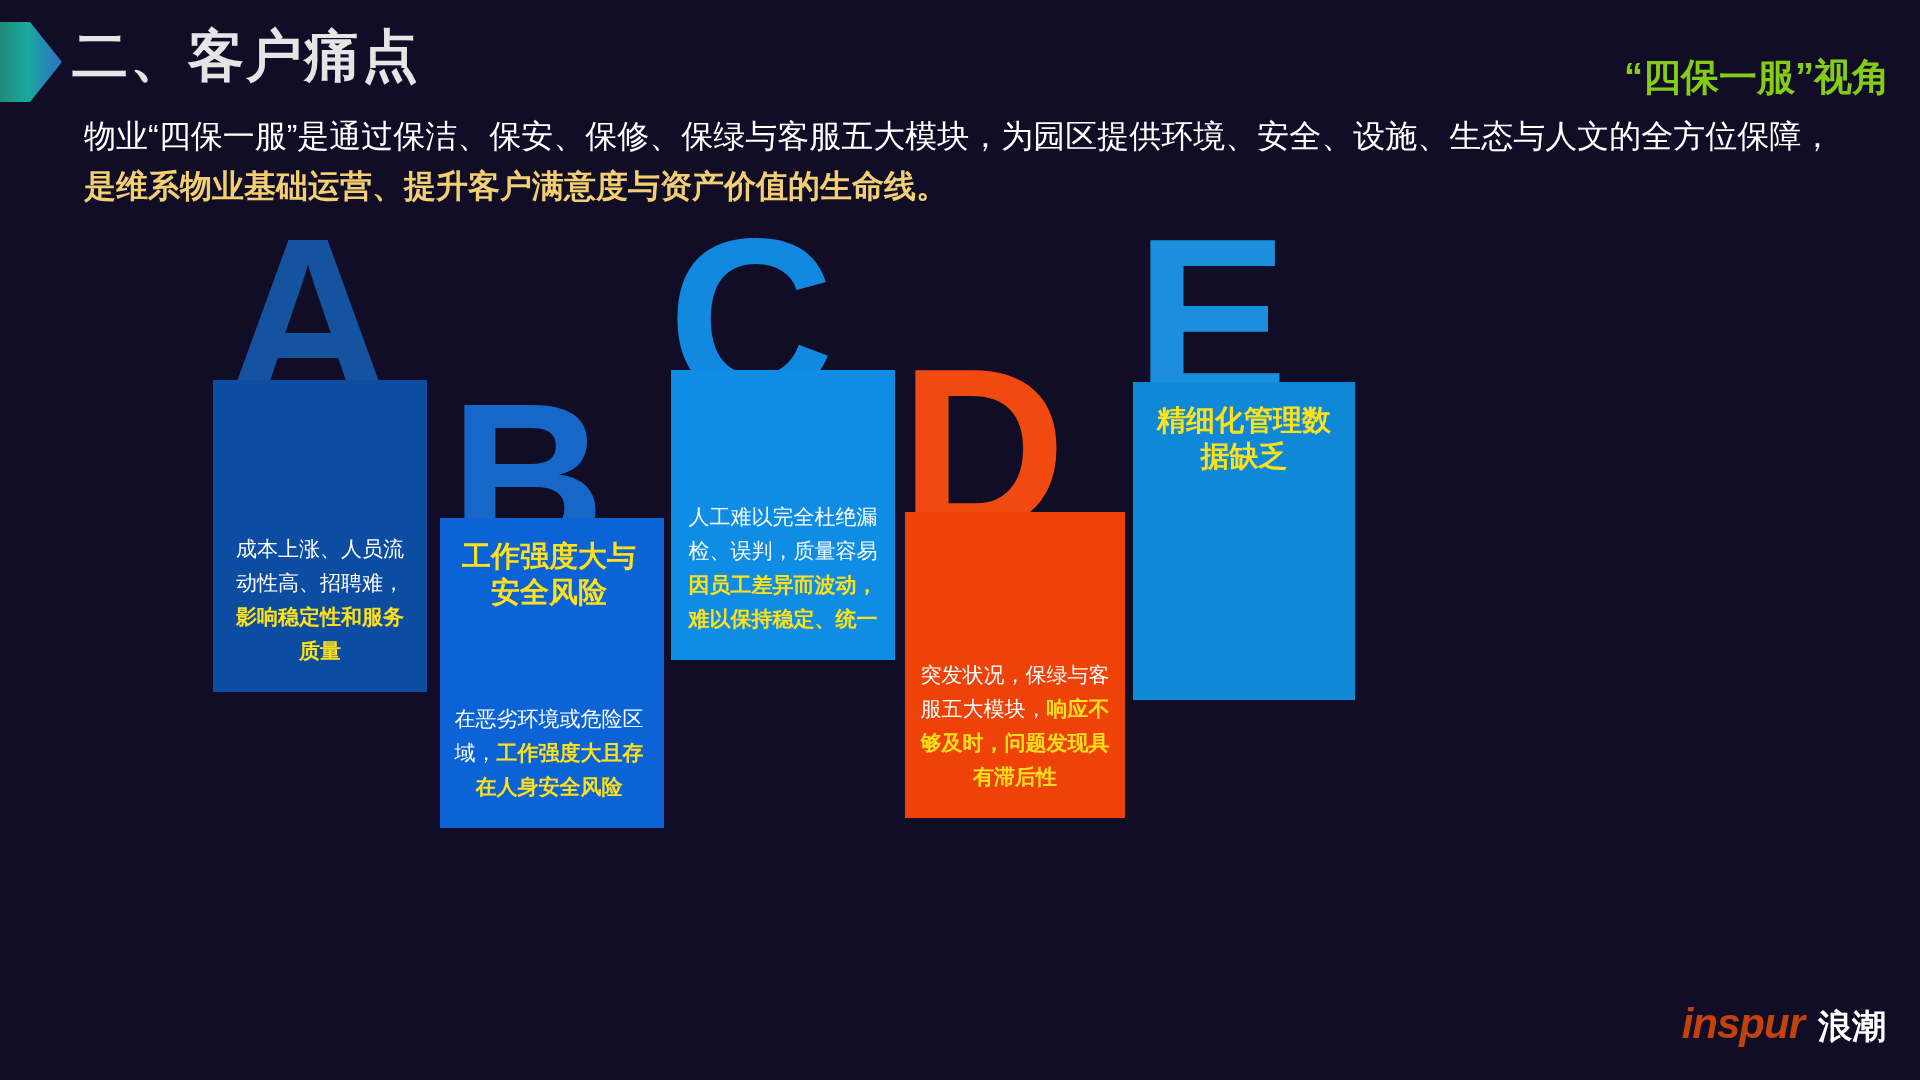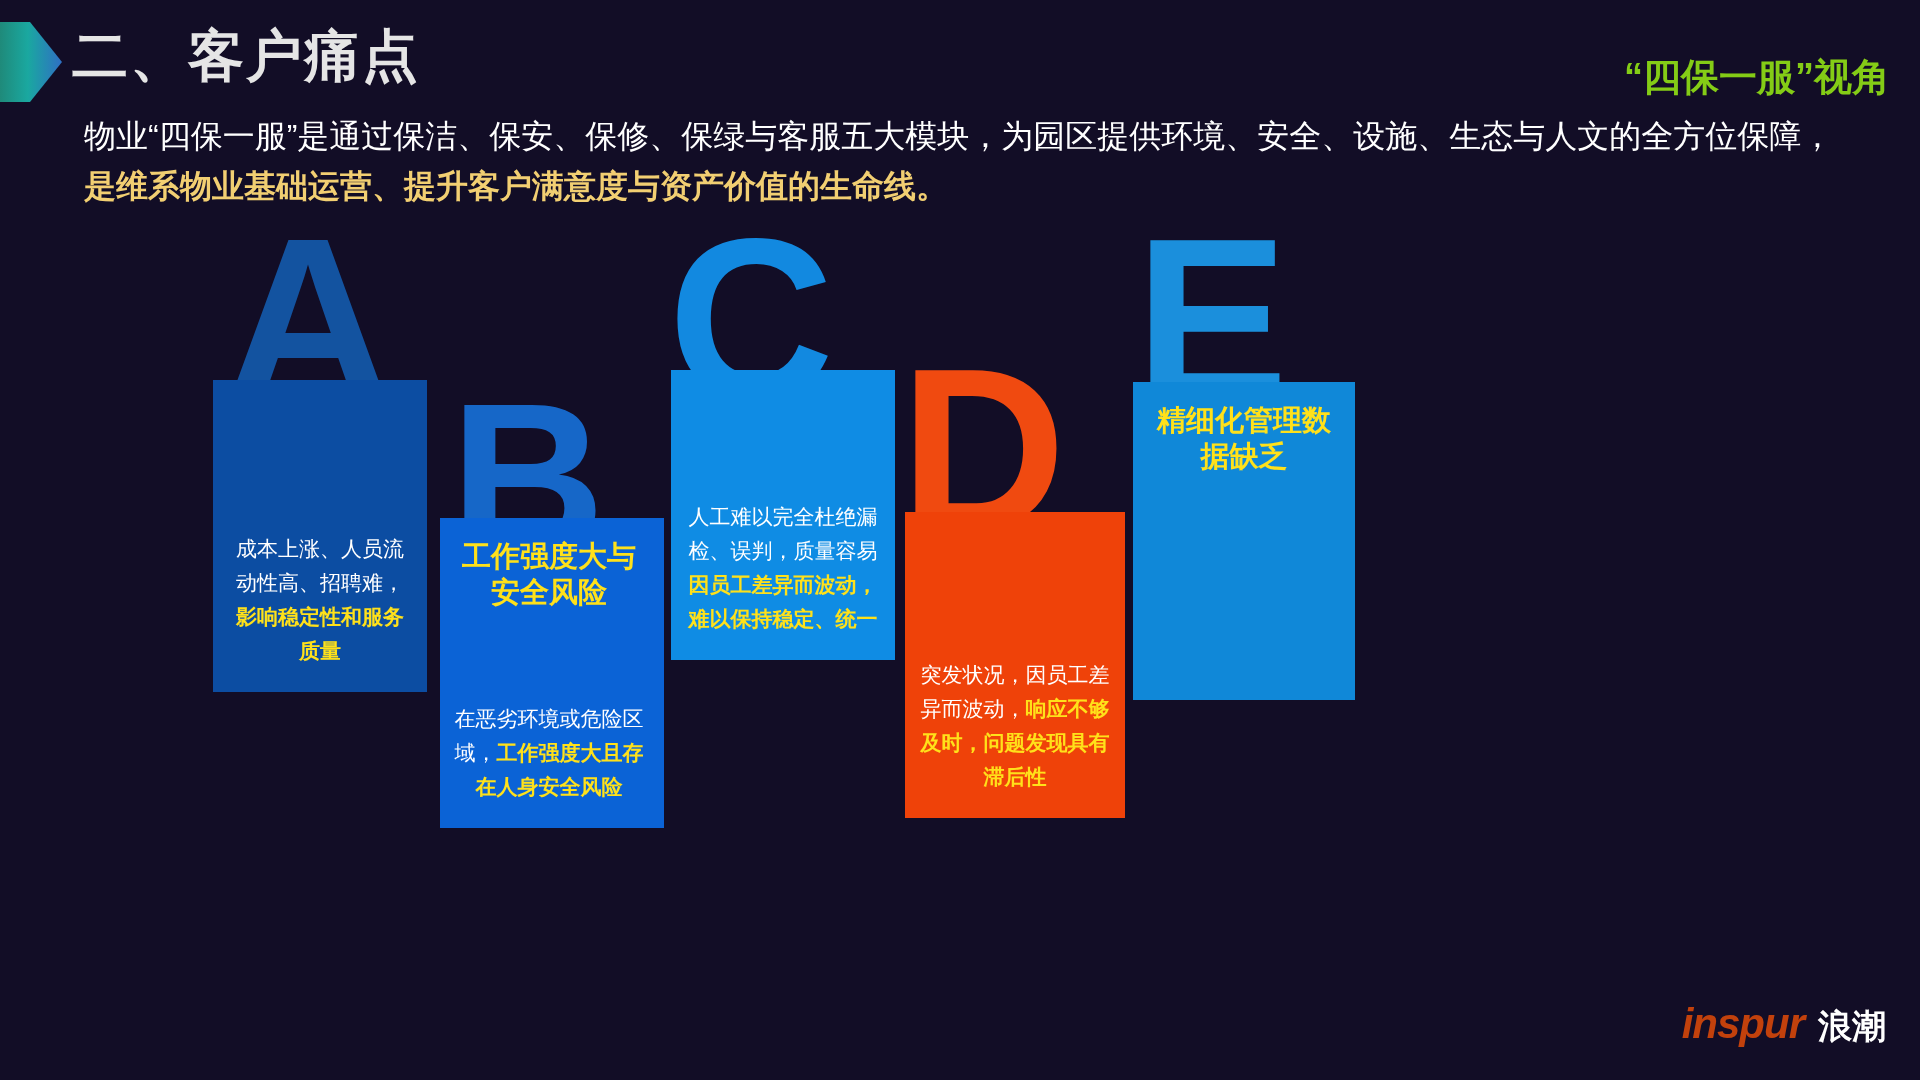--- a/index.html
+++ b/index.html
@@ -144,21 +144,21 @@
       <div class="card-body">
         <span>人工难以完全杜绝漏检、误判，质量容易</span><span class="em">因员工差异而波动，难以保持稳定、统一</span>
       </div>
     </div>
   </div>
 
   <div class="col">
     <div class="bigletter letter-d" style="left:900px; top:130px; font-size:230px;">D</div>
     <div class="card card-d" style="left:905px; top:282px; width:220px; height:306px;">
       <div class="card-body">
-        <span>突发状况，因员工差异而波动，</span><span class="em">响应不够及时，问题发现具有滞后性</span>
+        <span>突发状况，保绿与客服五大模块，</span><span class="em">响应不够及时，问题发现具有滞后性</span>
       </div>
     </div>
   </div>
 
   <div class="col">
     <div class="bigletter letter-e" style="left:1135px; top:0px; font-size:230px;">E</div>
     <div class="card card-e" style="left:1133px; top:152px; width:222px; height:318px;">
       <div class="card-title">精细化管理数据缺乏</div>
     </div>
   </div>

